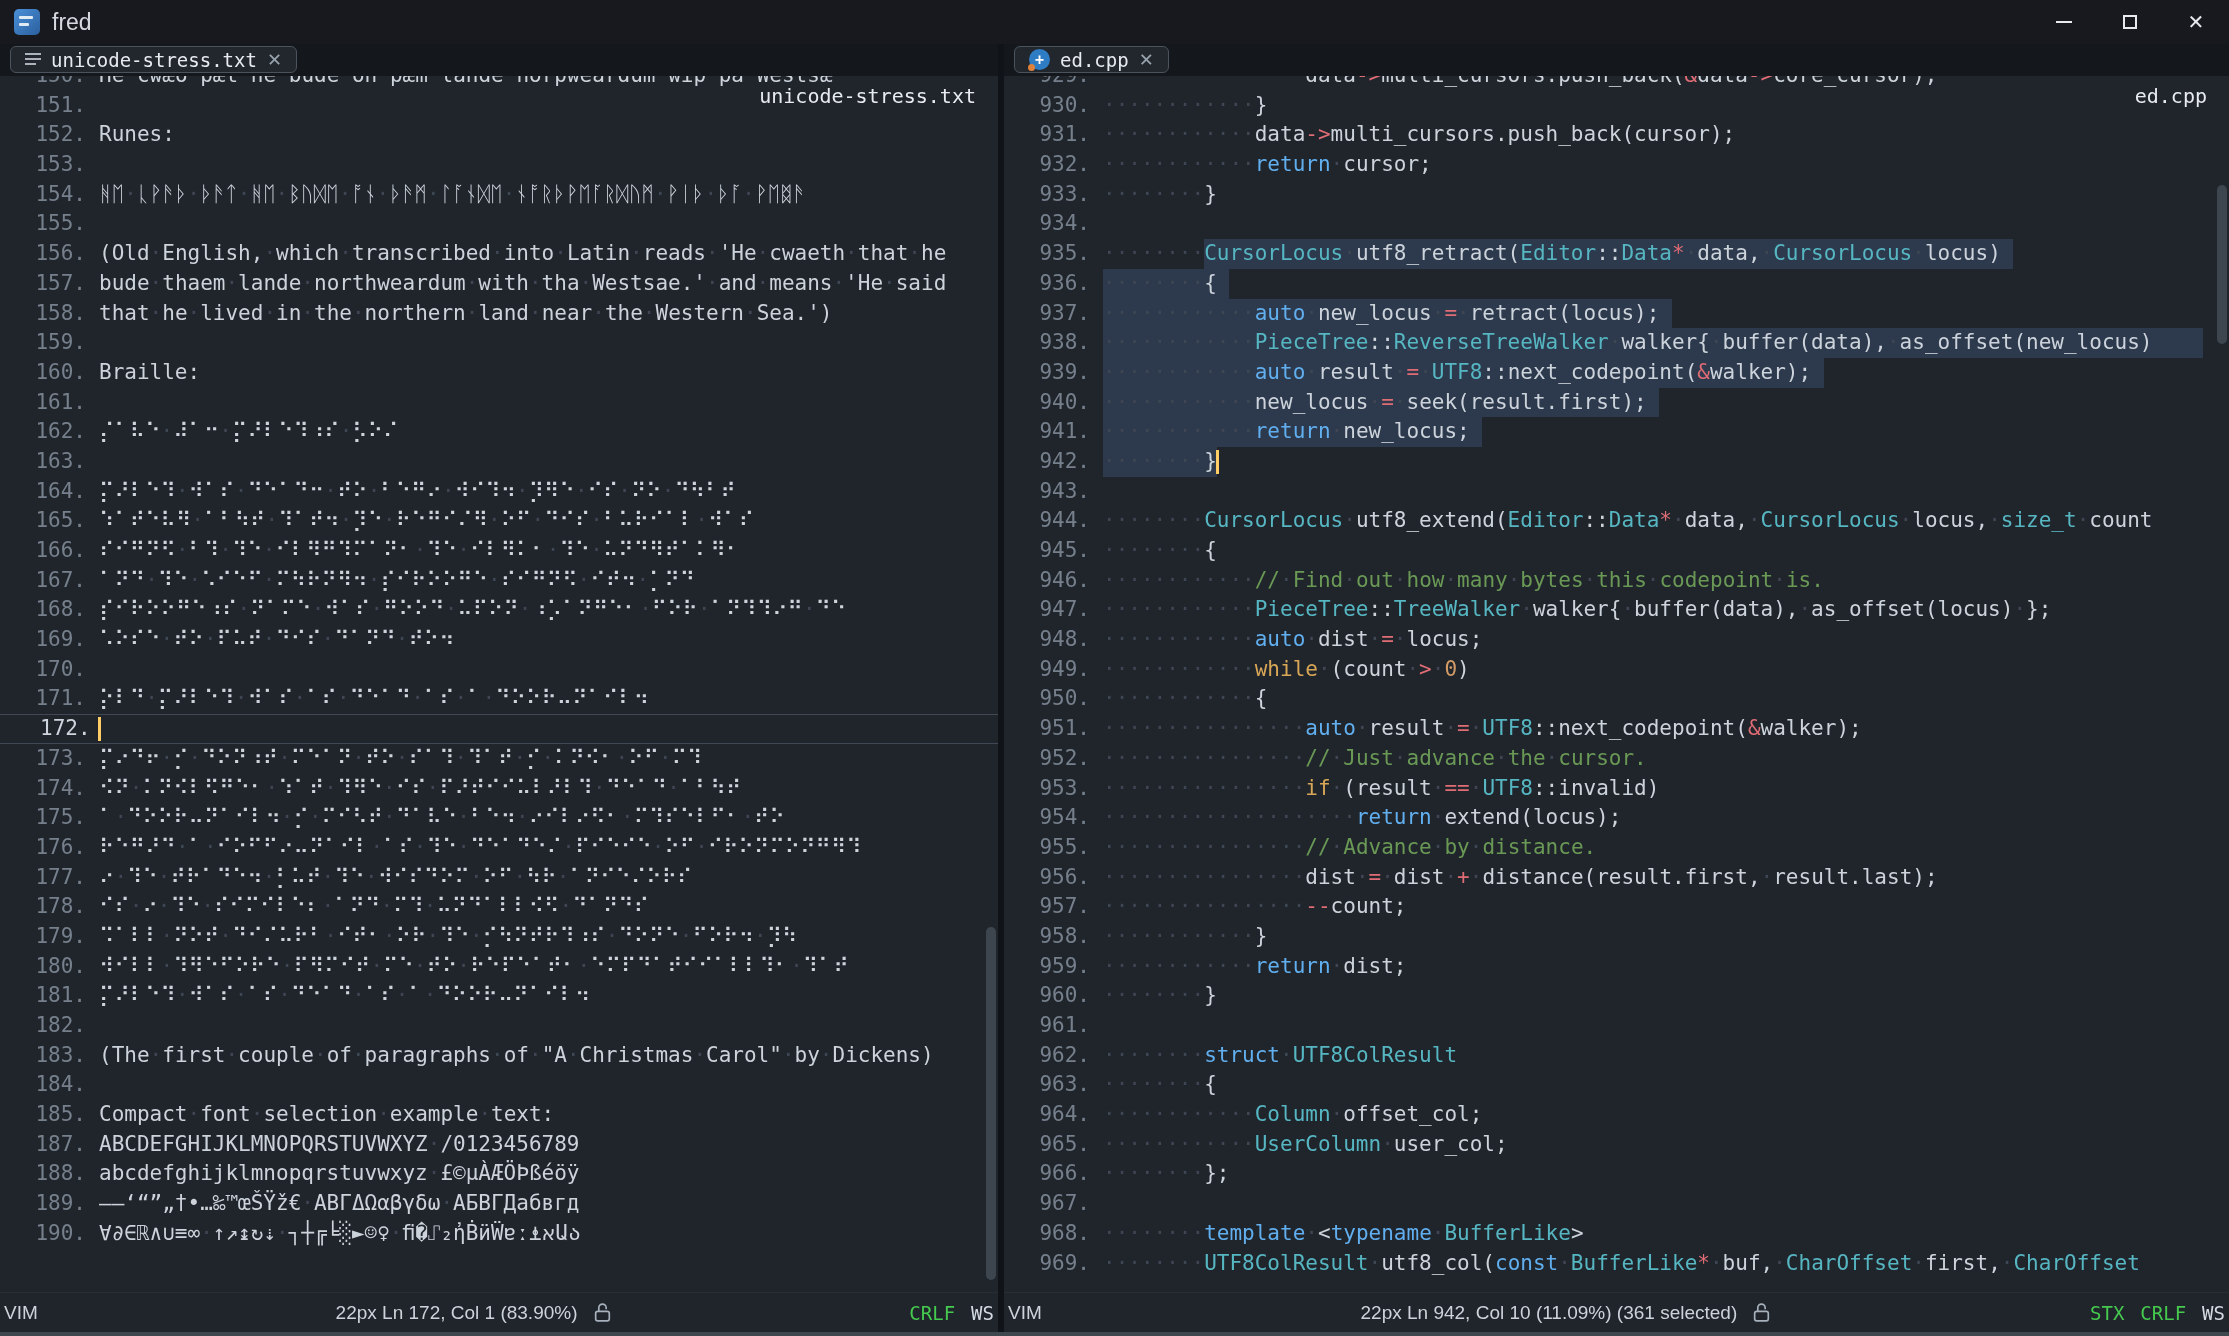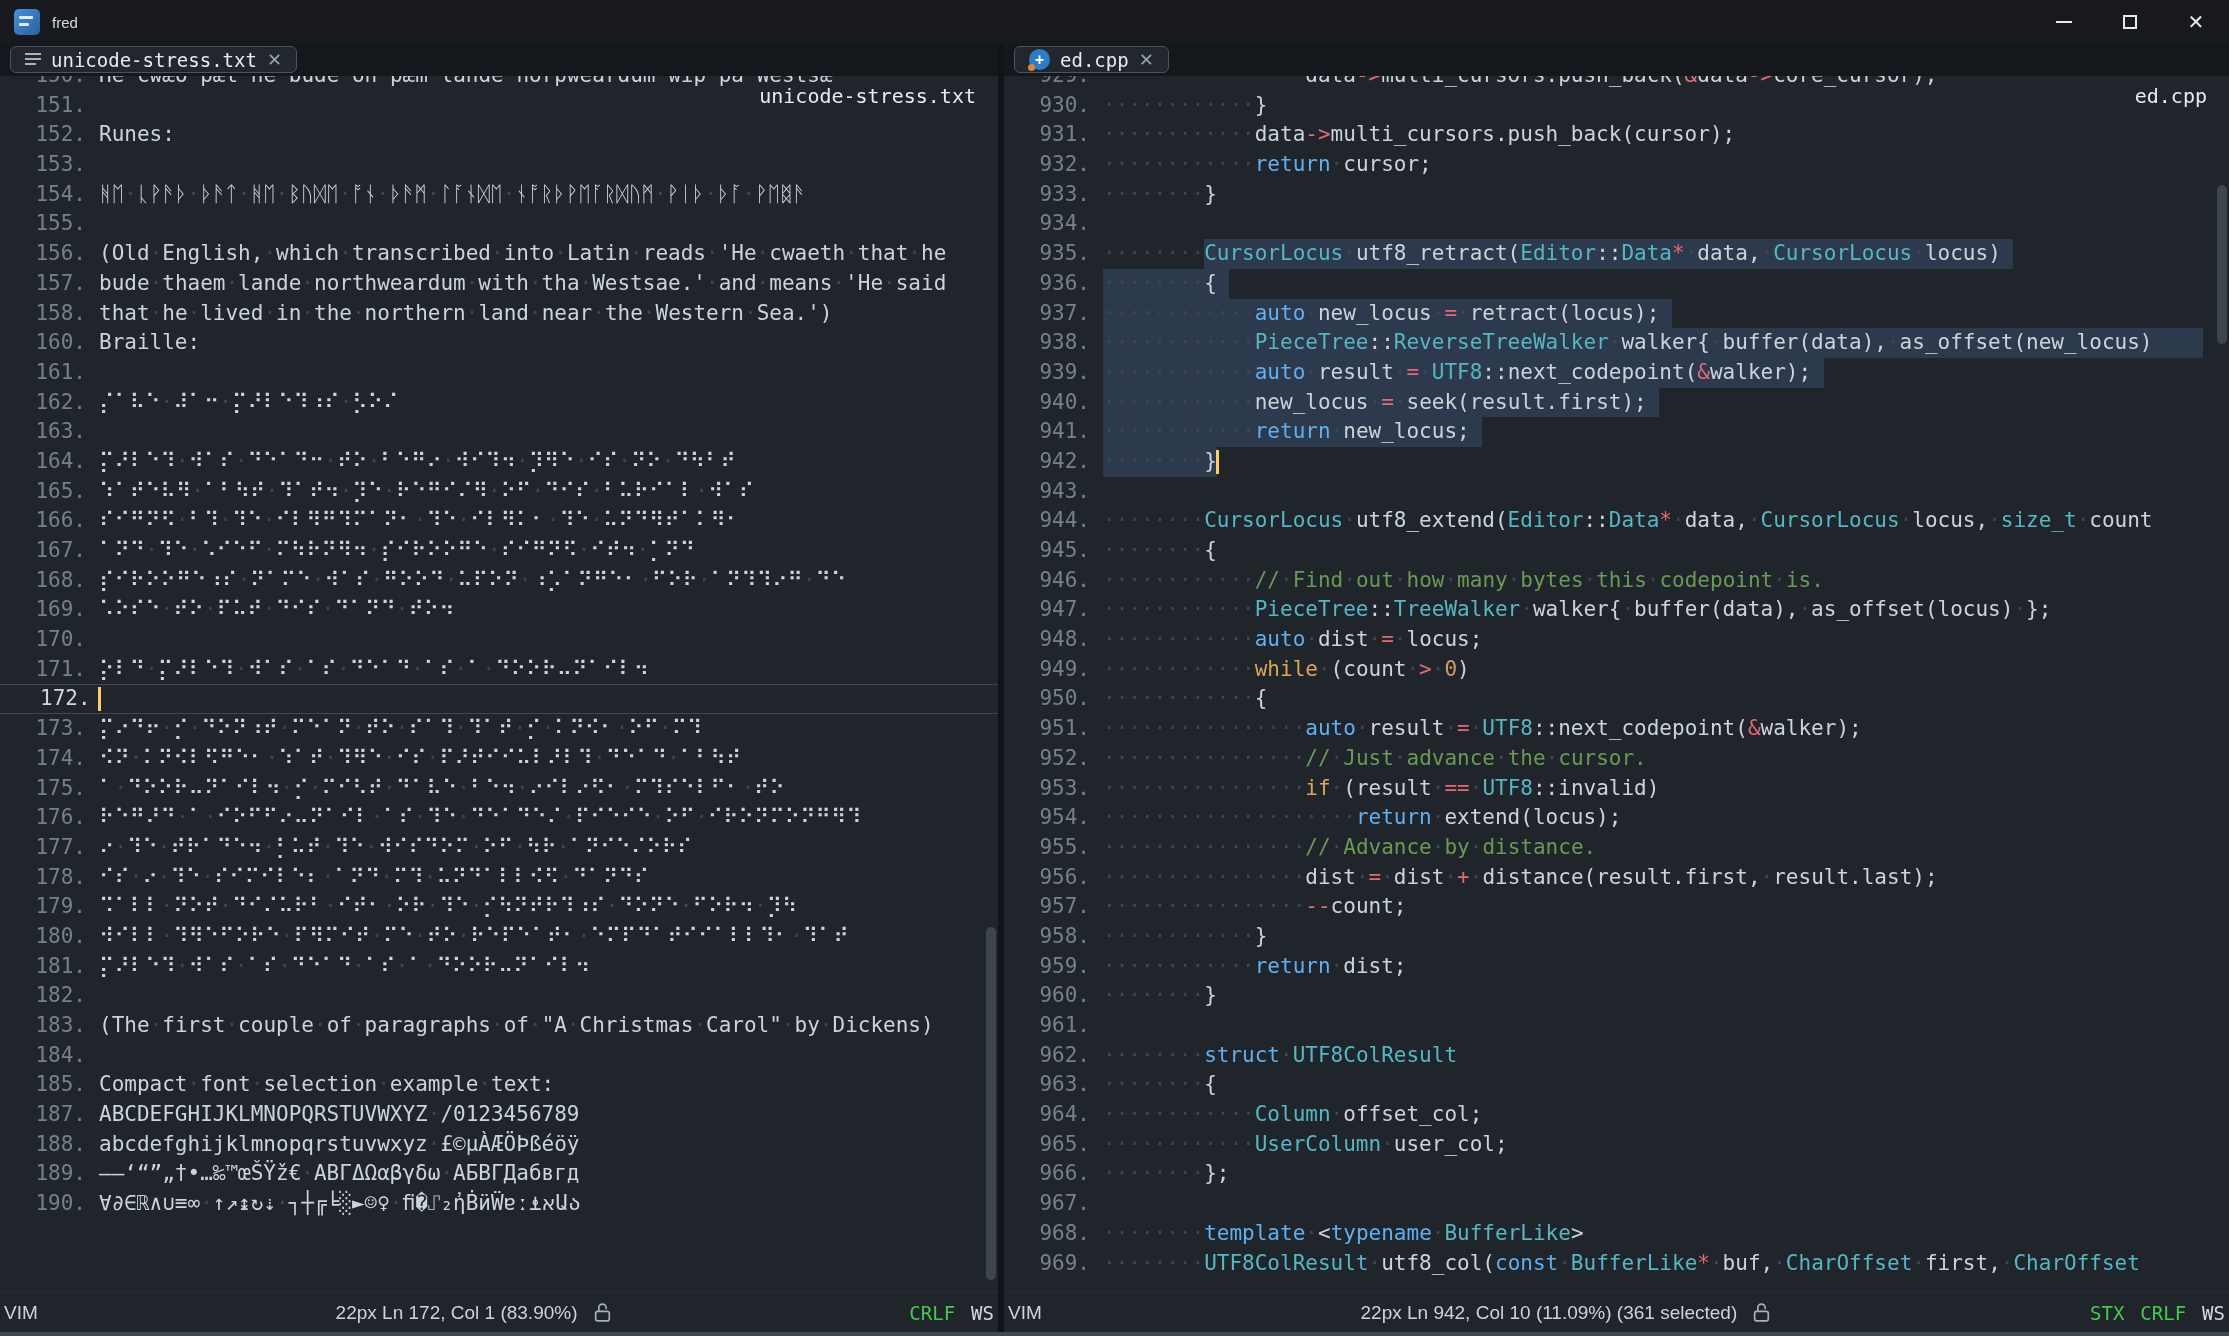--- a/index.html
+++ b/index.html
@@ -6,21 +6,21 @@
   html,body { width:2229px; height:1336px; overflow:hidden; background:var(--bg,#20252c); }
   body { font-family:"DejaVu Sans Mono","DejaVu Sans",monospace; }
 
   .window { width:2229px; height:1336px; display:flex; flex-direction:column; background:var(--bg,#20252c); }
 
   
   .titlebar { height:44px; flex:none; background:var(--chrome-bg,#17191e); display:flex; align-items:center; padding-left:14px; gap:12px; }
   .app-icon { width:26px; height:26px; border-radius:5px; background:linear-gradient(135deg,#4a90d9,#2b5f9e); position:relative; flex:none; }
   .app-icon i { position:absolute; left:5px; height:3px; width:14px; background:#dfeaf5; border-radius:1px; }
   .app-icon i:nth-child(1){ top:7px; } .app-icon i:nth-child(2){ top:14px; width:10px; }
-  .window-title { color:#d6dae0; font-family:"Liberation Sans",sans-serif; font-size:15px; }
+  .window-title { color:#d6dae0; font-family:"Liberation Sans",sans-serif; font-size:23px; }
   .win-controls { margin-left:auto; height:100%; display:flex; }
   .win-btn { width:66px; height:100%; display:flex; align-items:center; justify-content:center; color:#e8ebee; }
   .glyph-min { width:16px; height:2px; background:#e8ebee; }
   .glyph-max { width:14px; height:14px; border:2px solid #e8ebee; }
   .glyph-close { font-size:20px; line-height:1; font-family:"DejaVu Sans",sans-serif; }
 
   
   .workspace { flex:1; display:flex; min-height:0; }
   .divider { width:6px; flex:none; background:var(--divider,#101317); }
   .bottom-frame { height:4px; flex:none; background:#3f474f; }
@@ -116,20 +116,21 @@
         <div class="lines" id="lines-left">
             <div class="line-row"><span class="line-num">150.</span><span class="line-text"><span class="tk-p">Hē</span><span class="tk-w">·</span><span class="tk-p">cwæð</span><span class="tk-w">·</span><span class="tk-p">þæt</span><span class="tk-w">·</span><span class="tk-p">hē</span><span class="tk-w">·</span><span class="tk-p">būde</span><span class="tk-w">·</span><span class="tk-p">on</span><span class="tk-w">·</span><span class="tk-p">þǣm</span><span class="tk-w">·</span><span class="tk-p">lande</span><span class="tk-w">·</span><span class="tk-p">norþweardum</span><span class="tk-w">·</span><span class="tk-p">wiþ</span><span class="tk-w">·</span><span class="tk-p">þā</span><span class="tk-w">·</span><span class="tk-p">Westsǣ</span></span></div>
             <div class="line-row"><span class="line-num">151.</span><span class="line-text"></span></div>
             <div class="line-row"><span class="line-num">152.</span><span class="line-text"><span class="tk-p">Runes:</span></span></div>
             <div class="line-row"><span class="line-num">153.</span><span class="line-text"></span></div>
             <div class="line-row"><span class="line-num">154.</span><span class="line-text"><span class="tk-p">ᚻᛖ</span><span class="tk-w">·</span><span class="tk-p">ᚳᚹᚫᚦ</span><span class="tk-w">·</span><span class="tk-p">ᚦᚫᛏ</span><span class="tk-w">·</span><span class="tk-p">ᚻᛖ</span><span class="tk-w">·</span><span class="tk-p">ᛒᚢᛞᛖ</span><span class="tk-w">·</span><span class="tk-p">ᚩᚾ</span><span class="tk-w">·</span><span class="tk-p">ᚦᚫᛗ</span><span class="tk-w">·</span><span class="tk-p">ᛚᚪᚾᛞᛖ</span><span class="tk-w">·</span><span class="tk-p">ᚾᚩᚱᚦᚹᛖᚪᚱᛞᚢᛗ</span><span class="tk-w">·</span><span class="tk-p">ᚹᛁᚦ</span><span class="tk-w">·</span><span class="tk-p">ᚦᚪ</span><span class="tk-w">·</span><span class="tk-p">ᚹᛖᛥᚫ</span></span></div>
             <div class="line-row"><span class="line-num">155.</span><span class="line-text"></span></div>
             <div class="line-row"><span class="line-num">156.</span><span class="line-text"><span class="tk-p">(Old</span><span class="tk-w">·</span><span class="tk-p">English,</span><span class="tk-w">·</span><span class="tk-p">which</span><span class="tk-w">·</span><span class="tk-p">transcribed</span><span class="tk-w">·</span><span class="tk-p">into</span><span class="tk-w">·</span><span class="tk-p">Latin</span><span class="tk-w">·</span><span class="tk-p">reads</span><span class="tk-w">·</span><span class="tk-p">'He</span><span class="tk-w">·</span><span class="tk-p">cwaeth</span><span class="tk-w">·</span><span class="tk-p">that</span><span class="tk-w">·</span><span class="tk-p">he</span></span></div>
             <div class="line-row"><span class="line-num">157.</span><span class="line-text"><span class="tk-p">bude</span><span class="tk-w">·</span><span class="tk-p">thaem</span><span class="tk-w">·</span><span class="tk-p">lande</span><span class="tk-w">·</span><span class="tk-p">northweardum</span><span class="tk-w">·</span><span class="tk-p">with</span><span class="tk-w">·</span><span class="tk-p">tha</span><span class="tk-w">·</span><span class="tk-p">Westsae.'</span><span class="tk-w">·</span><span class="tk-p">and</span><span class="tk-w">·</span><span class="tk-p">means</span><span class="tk-w">·</span><span class="tk-p">'He</span><span class="tk-w">·</span><span class="tk-p">said</span></span></div>
             <div class="line-row"><span class="line-num">158.</span><span class="line-text"><span class="tk-p">that</span><span class="tk-w">·</span><span class="tk-p">he</span><span class="tk-w">·</span><span class="tk-p">lived</span><span class="tk-w">·</span><span class="tk-p">in</span><span class="tk-w">·</span><span class="tk-p">the</span><span class="tk-w">·</span><span class="tk-p">northern</span><span class="tk-w">·</span><span class="tk-p">land</span><span class="tk-w">·</span><span class="tk-p">near</span><span class="tk-w">·</span><span class="tk-p">the</span><span class="tk-w">·</span><span class="tk-p">Western</span><span class="tk-w">·</span><span class="tk-p">Sea.')</span></span></div>
+            <div class="line-row"><span class="line-num">159.</span><span class="line-text"></span></div>
             <div class="line-row"><span class="line-num">160.</span><span class="line-text"><span class="tk-p">Braille:</span></span></div>
             <div class="line-row"><span class="line-num">161.</span><span class="line-text"></span></div>
             <div class="line-row"><span class="line-num">162.</span><span class="line-text"><span class="tk-p">⡌⠁⠧⠑</span><span class="tk-w">·</span><span class="tk-p">⠼⠁⠒</span><span class="tk-w">·</span><span class="tk-p">⡍⠜⠇⠑⠹⠰⠎</span><span class="tk-w">·</span><span class="tk-p">⡣⠕⠌</span></span></div>
             <div class="line-row"><span class="line-num">163.</span><span class="line-text"></span></div>
             <div class="line-row"><span class="line-num">164.</span><span class="line-text"><span class="tk-p">⡍⠜⠇⠑⠹</span><span class="tk-w">·</span><span class="tk-p">⠺⠁⠎</span><span class="tk-w">·</span><span class="tk-p">⠙⠑⠁⠙⠒</span><span class="tk-w">·</span><span class="tk-p">⠞⠕</span><span class="tk-w">·</span><span class="tk-p">⠃⠑⠛⠔</span><span class="tk-w">·</span><span class="tk-p">⠺⠊⠹⠲</span><span class="tk-w">·</span><span class="tk-p">⡹⠻⠑</span><span class="tk-w">·</span><span class="tk-p">⠊⠎</span><span class="tk-w">·</span><span class="tk-p">⠝⠕</span><span class="tk-w">·</span><span class="tk-p">⠙⠳⠃⠞</span></span></div>
             <div class="line-row"><span class="line-num">165.</span><span class="line-text"><span class="tk-p">⠱⠁⠞⠑⠧⠻</span><span class="tk-w">·</span><span class="tk-p">⠁⠃⠳⠞</span><span class="tk-w">·</span><span class="tk-p">⠹⠁⠞⠲</span><span class="tk-w">·</span><span class="tk-p">⡹⠑</span><span class="tk-w">·</span><span class="tk-p">⠗⠑⠛⠊⠌⠻</span><span class="tk-w">·</span><span class="tk-p">⠕⠋</span><span class="tk-w">·</span><span class="tk-p">⠙⠊⠎</span><span class="tk-w">·</span><span class="tk-p">⠃⠥⠗⠊⠁⠇</span><span class="tk-w">·</span><span class="tk-p">⠺⠁⠎</span></span></div>
             <div class="line-row"><span class="line-num">166.</span><span class="line-text"><span class="tk-p">⠎⠊⠛⠝⠫</span><span class="tk-w">·</span><span class="tk-p">⠃⠹</span><span class="tk-w">·</span><span class="tk-p">⠹⠑</span><span class="tk-w">·</span><span class="tk-p">⠊⠇⠻⠛⠹⠍⠁⠝⠂</span><span class="tk-w">·</span><span class="tk-p">⠹⠑</span><span class="tk-w">·</span><span class="tk-p">⠊⠇⠻⠅⠂</span><span class="tk-w">·</span><span class="tk-p">⠹⠑</span><span class="tk-w">·</span><span class="tk-p">⠥⠝⠙⠻⠞⠁⠅⠻⠂</span></span></div>
             <div class="line-row"><span class="line-num">167.</span><span class="line-text"><span class="tk-p">⠁⠝⠙</span><span class="tk-w">·</span><span class="tk-p">⠹⠑</span><span class="tk-w">·</span><span class="tk-p">⠡⠊⠑⠋</span><span class="tk-w">·</span><span class="tk-p">⠍⠳⠗⠝⠻⠲</span><span class="tk-w">·</span><span class="tk-p">⡎⠊⠗⠕⠕⠛⠑</span><span class="tk-w">·</span><span class="tk-p">⠎⠊⠛⠝⠫</span><span class="tk-w">·</span><span class="tk-p">⠊⠞⠲</span><span class="tk-w">·</span><span class="tk-p">⡁⠝⠙</span></span></div>
             <div class="line-row"><span class="line-num">168.</span><span class="line-text"><span class="tk-p">⡎⠊⠗⠕⠕⠛⠑⠰⠎</span><span class="tk-w">·</span><span class="tk-p">⠝⠁⠍⠑</span><span class="tk-w">·</span><span class="tk-p">⠺⠁⠎</span><span class="tk-w">·</span><span class="tk-p">⠛⠕⠕⠙</span><span class="tk-w">·</span><span class="tk-p">⠥⠏⠕⠝</span><span class="tk-w">·</span><span class="tk-p">⠰⡡⠁⠝⠛⠑⠂</span><span class="tk-w">·</span><span class="tk-p">⠋⠕⠗</span><span class="tk-w">·</span><span class="tk-p">⠁⠝⠹⠹⠔⠛</span><span class="tk-w">·</span><span class="tk-p">⠙⠑</span></span></div>
             <div class="line-row"><span class="line-num">169.</span><span class="line-text"><span class="tk-p">⠡⠕⠎⠑</span><span class="tk-w">·</span><span class="tk-p">⠞⠕</span><span class="tk-w">·</span><span class="tk-p">⠏⠥⠞</span><span class="tk-w">·</span><span class="tk-p">⠙⠊⠎</span><span class="tk-w">·</span><span class="tk-p">⠙⠁⠝⠙</span><span class="tk-w">·</span><span class="tk-p">⠞⠕⠲</span></span></div>

